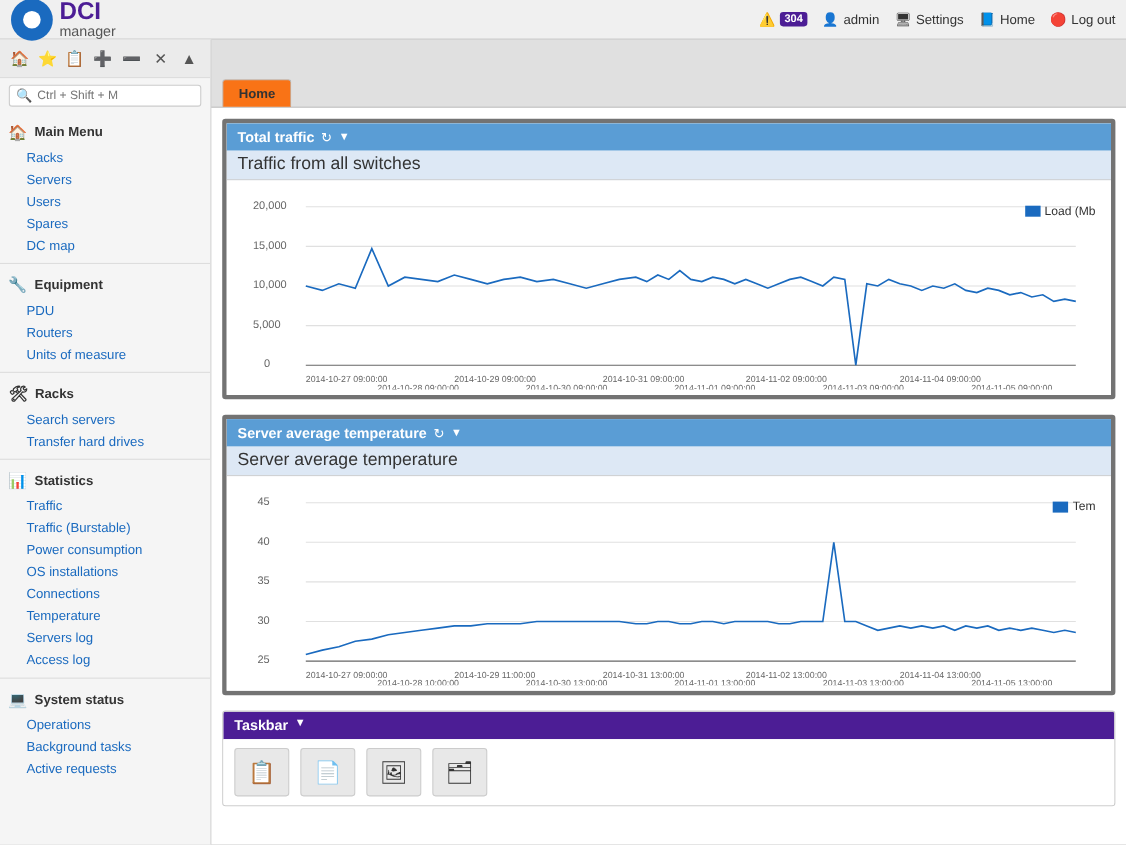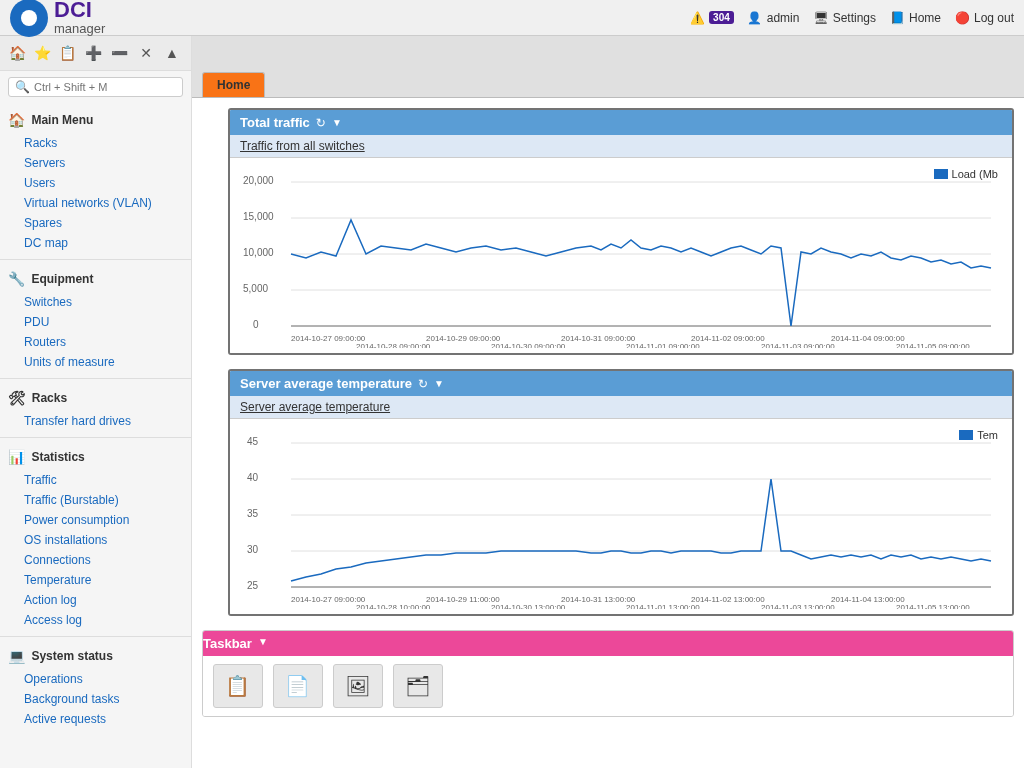--- a/index.html
+++ b/index.html
@@ -126,74 +126,72 @@
     #content {
       flex: 1;
       background: white;
       padding: 10px;
       overflow-y: auto;
     }
 
     
     .chart-panel {
       margin-bottom: 14px;
-      border: 2px solid #737373;
+      border: 4px solid #737373;
       border-radius: 3px;
       overflow: hidden;
-      margin-left: 26px;
     }
     .chart-header {
       background: #5a9dd5;
       padding: 5px 10px;
       display: flex; align-items: center; gap: 6px;
     }
     .chart-title {
       color: white; font-weight: bold; font-size: 13px;
     }
     .chart-refresh-icon {
       color: white; font-size: 12px; cursor: pointer;
     }
     .chart-dropdown {
       color: white; font-size: 10px; cursor: pointer;
     }
     .chart-subtitle {
       background: #dde8f5;
       padding: 4px 10px;
-      font-size: 12px; color: #333;
+      font-size: 16px; color: #333;
       border-bottom: 1px solid #ccc;
-      text-decoration: underline;
     }
     .chart-body {
       background: white;
       padding: 10px 10px 5px 10px;
       position: relative;
     }
     .chart-legend {
       position: absolute;
-      top: 10px; right: 14px;
+      top: 22px; right: 14px;
       display: flex; align-items: center; gap: 4px;
       font-size: 11px; color: #333;
     }
     .legend-color {
       width: 14px; height: 10px;
       background: #1a6abf;
     }
 
     
     .chart-svg { width: 100%; display: block; }
 
     
     .taskbar-panel {
       border: 1px solid #ccc;
       border-radius: 3px;
       overflow: hidden;
     }
     .taskbar-header {
-      background: #ec4899;
-      padding: 5px 0;
+      background: #4c1d95;
+      padding: 5px 10px;
       display: flex; align-items: flex-start; gap: 6px;
     }
     .taskbar-icons {
       background: white;
       padding: 8px 10px;
       display: flex; gap: 10px; align-items: center;
     }
     .taskbar-icon-item {
       width: 50px; height: 44px;
       background: #e8e8e8;
@@ -260,59 +258,58 @@
     </div>
 
     <div class="sidebar-section">
       <div class="sidebar-section-header">
         <span class="section-icon">🏠</span>
         <span>Main Menu</span>
       </div>
       <div class="sidebar-item">Racks</div>
       <div class="sidebar-item">Servers</div>
       <div class="sidebar-item">Users</div>
-      <div class="sidebar-item">Virtual networks (VLAN)</div>
       <div class="sidebar-item">Spares</div>
       <div class="sidebar-item">DC map</div>
     </div>
     <div class="sidebar-divider"></div>
 
     <div class="sidebar-section">
       <div class="sidebar-section-header">
         <span class="section-icon">🔧</span>
         <span>Equipment</span>
       </div>
-      <div class="sidebar-item">Switches</div>
       <div class="sidebar-item">PDU</div>
       <div class="sidebar-item">Routers</div>
       <div class="sidebar-item">Units of measure</div>
     </div>
     <div class="sidebar-divider"></div>
 
     <div class="sidebar-section">
       <div class="sidebar-section-header">
         <span class="section-icon">🛠</span>
         <span>Racks</span>
       </div>
+      <div class="sidebar-item">Search servers</div>
       <div class="sidebar-item">Transfer hard drives</div>
     </div>
     <div class="sidebar-divider"></div>
 
     <div class="sidebar-section">
       <div class="sidebar-section-header">
         <span class="section-icon">📊</span>
         <span>Statistics</span>
       </div>
       <div class="sidebar-item">Traffic</div>
       <div class="sidebar-item">Traffic (Burstable)</div>
       <div class="sidebar-item">Power consumption</div>
       <div class="sidebar-item">OS installations</div>
       <div class="sidebar-item">Connections</div>
       <div class="sidebar-item">Temperature</div>
-      <div class="sidebar-item">Action log</div>
+      <div class="sidebar-item">Servers log</div>
       <div class="sidebar-item">Access log</div>
     </div>
     <div class="sidebar-divider"></div>
 
     <div class="sidebar-section">
       <div class="sidebar-section-header">
         <span class="section-icon">💻</span>
         <span>System status</span>
       </div>
       <div class="sidebar-item">Operations</div>

